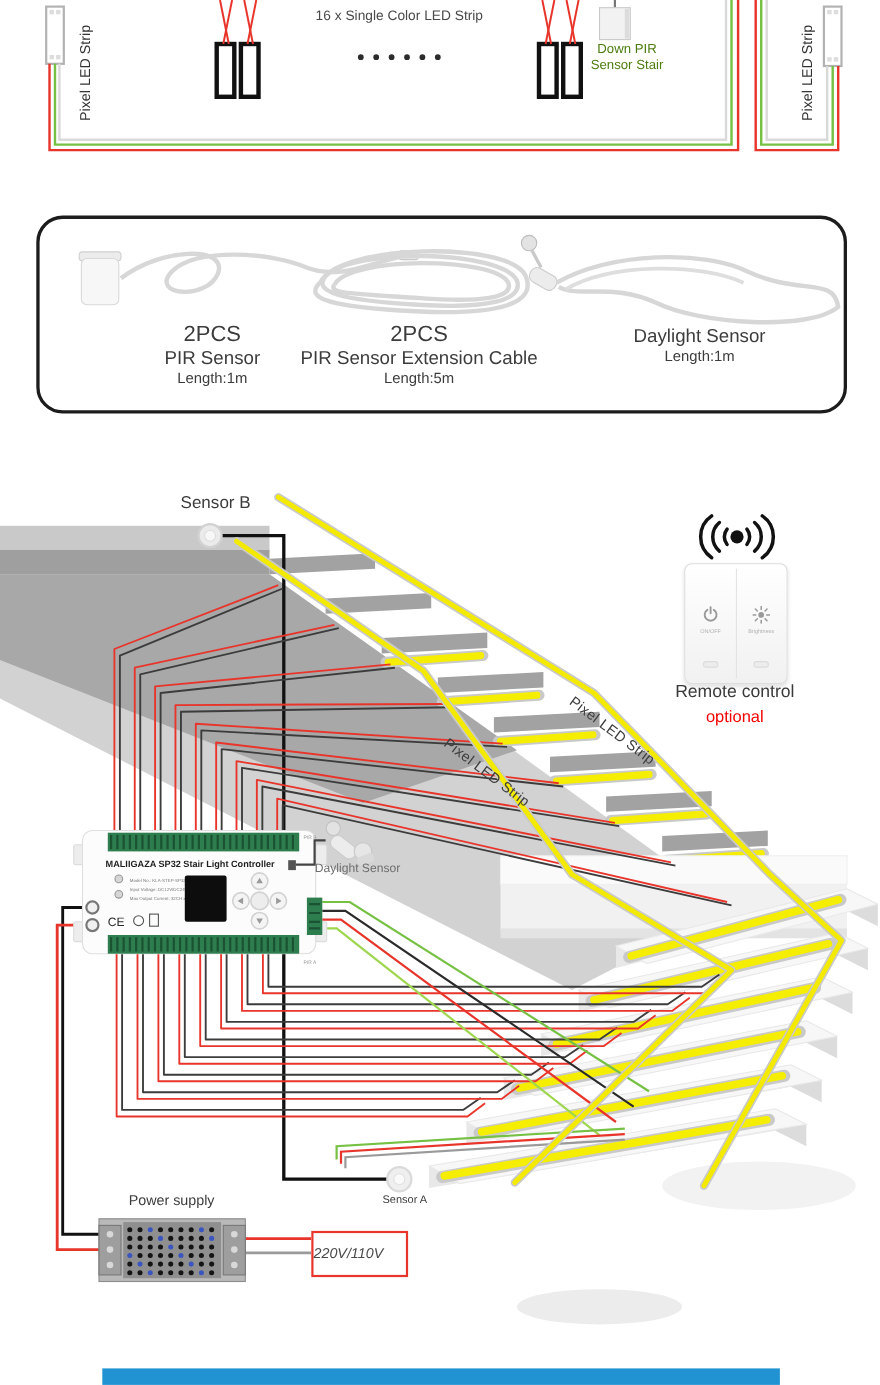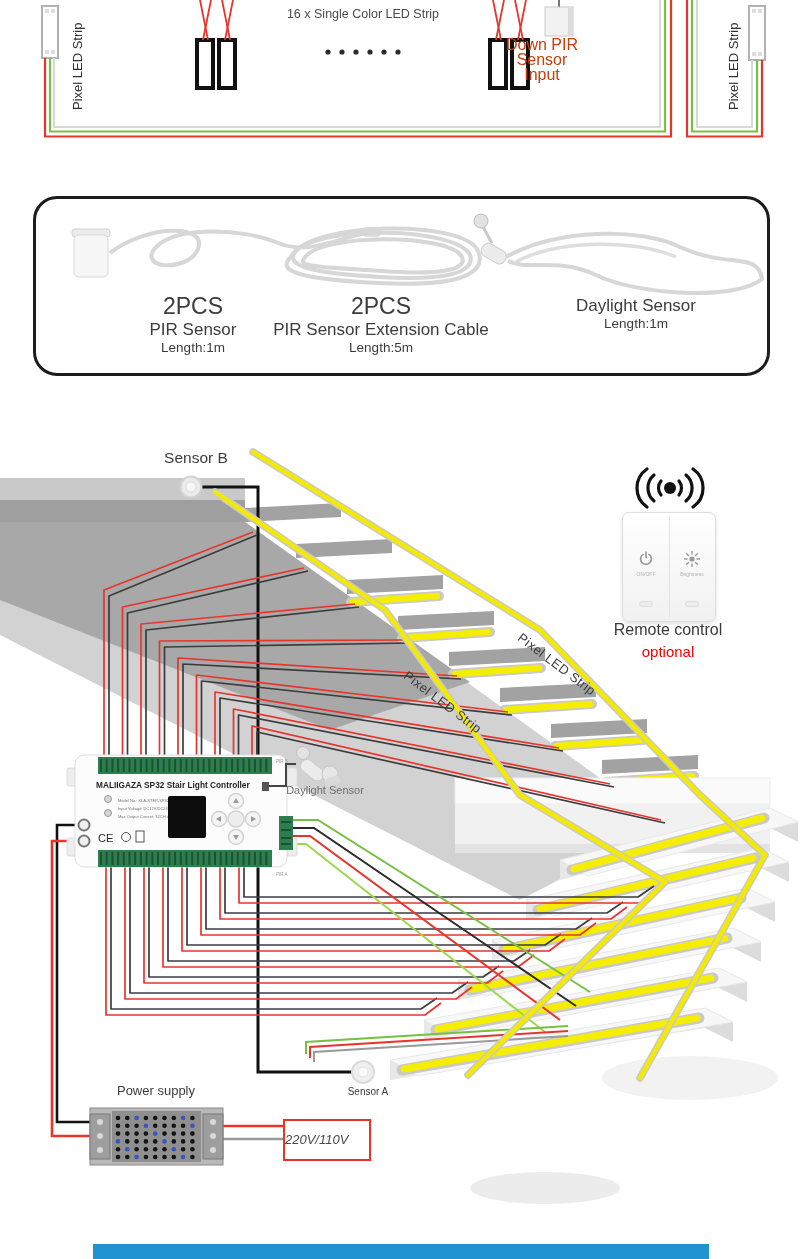--- a/index.html
+++ b/index.html
@@ -5,21 +5,21 @@
   html,body{margin:0;padding:0;}
   body{width:800px;height:1259px;position:relative;overflow:hidden;background:#ffffff;
        font-family:"Liberation Sans","DejaVu Sans",sans-serif;color:#3c3c3c;}
   .abs{position:absolute;}
   .ctr{text-align:center;}
   .lbl{color:#3c3c3c;}
   .vlabel{transform:rotate(-90deg);transform-origin:0 0;white-space:nowrap;font-size:13px;color:#333;}
   .raillabel{transform:rotate(37deg);transform-origin:0 0;white-space:nowrap;font-size:13px;color:#3d3d3d;letter-spacing:.4px;}
   
   .pkgbox{left:33px;top:196px;width:731px;height:174px;border:3px solid #1c1c1c;border-radius:24px;background:#fff;}
-  .pkg-qty{font-size:23px;}
+  .pkg-qty{font-size:20px;}
   .pkg-name{font-size:17px;white-space:nowrap;text-align:center;}
   .pkg-len{font-size:13.5px;}
   
   .remote{left:622px;top:512px;width:92px;height:108px;background:linear-gradient(#ffffff,#f1f1f1);
           border:1px solid #ddd;border-radius:7px;box-shadow:0 2px 4px rgba(0,0,0,.12);}
   .remote .divider{position:absolute;left:50%;top:4px;bottom:4px;width:1px;background:#e3e3e3;}
   .rbtn{position:absolute;top:0;width:50%;height:100%;}
   .rbtn .ic{position:absolute;left:50%;top:38px;transform:translateX(-50%);}
   .rbtn .tx{position:absolute;left:0;right:0;top:58px;text-align:center;font-size:5px;color:#b3b3b3;}
   .rbtn .dimple{position:absolute;left:50%;bottom:14px;transform:translateX(-50%);width:12px;height:4px;
@@ -83,23 +83,23 @@
   <g>
     <path d="M559,7 V0" stroke="#777" stroke-width="2"></path>
     <rect x="545" y="7" width="28" height="29" fill="#f2f2f2" stroke="#c9c9c9"></rect>
     <rect x="568" y="8" width="4" height="27" fill="#dcdcdc"></rect>
   </g>
 </svg>
 
 <div class="abs vlabel" style="left:70px;top:110px">Pixel LED Strip</div>
 <div class="abs vlabel" style="left:726px;top:110px">Pixel LED Strip</div>
 <div class="abs ctr" style="left:268px;top:7px;width:190px;font-size:12.5px;color:#4a4a4a">16 x Single Color LED Strip</div>
-<div class="abs ctr" style="left:500px;top:37px;width:84px;font-size:16px;color:#c2410c;line-height:15px">
+<div class="abs ctr" style="left:528px;top:37px;width:84px;font-size:12px;color:#4d7c0f;line-height:15px">
   <div>Down PIR</div>
-  <div>Sensor Input</div>
+  <div>Sensor Stair</div>
 </div>
 
 <div class="abs pkgbox">
   <svg class="abs" style="left:0;top:0" width="731" height="174" viewBox="0 0 731 174">
 
     <g fill="none">
       <rect x="36" y="30" width="38" height="8" rx="3" fill="#ececec" stroke="#d0d0d0"></rect>
       <rect x="38" y="36" width="34" height="42" rx="5" fill="#f7f7f7" stroke="#d8d8d8"></rect>
       <path d="M74,54 C110,26 172,24 162,50 C152,74 100,70 120,48 C142,26 210,30 242,44 C272,56 300,40 330,34" stroke="#d7d7d7" stroke-width="4"></path>
       <rect x="327" y="29" width="17" height="8" rx="2" fill="#ececec" stroke="#c9c9c9"></rect>

